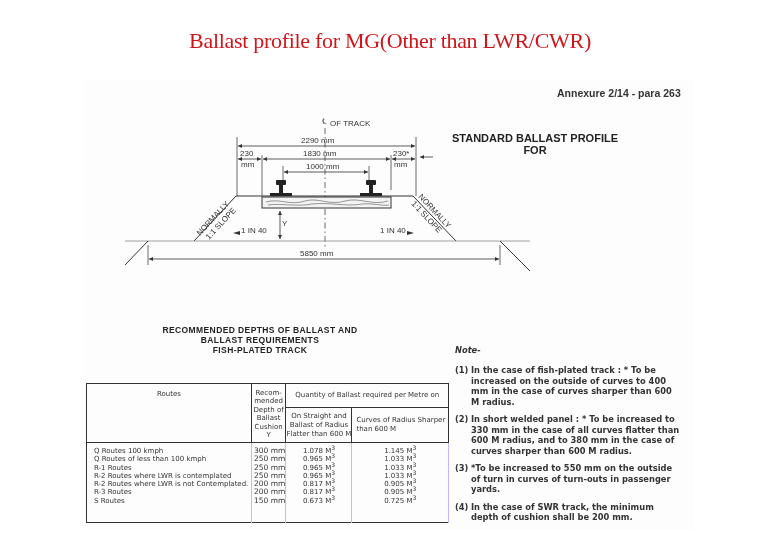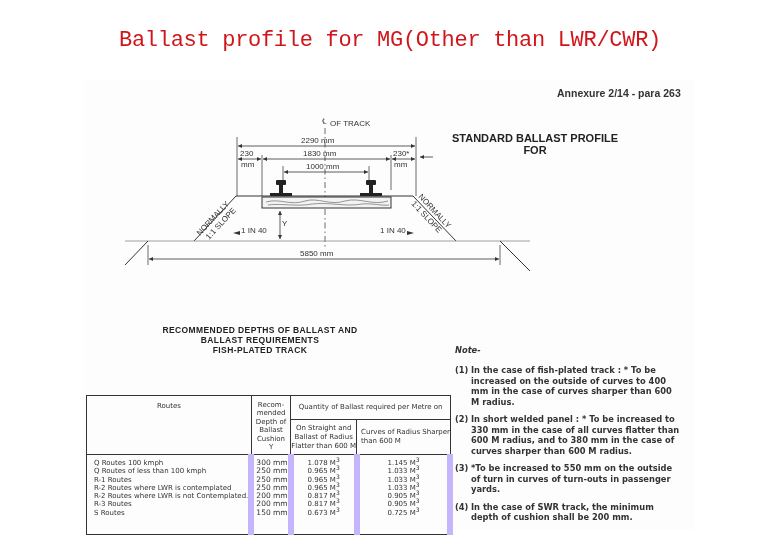--- a/index.html
+++ b/index.html
@@ -1,25 +1,25 @@
 <!DOCTYPE html>
 <html><head>
 <meta charset="utf-8">
 <style>
   html, body { margin:0; padding:0; }
   body { width:780px; height:540px; background:#ffffff; position:relative; overflow:hidden; font-family:"Liberation Sans", sans-serif; color:#222; }
-  .slide-title { position:absolute; left:0; width:780px; top:28px; text-align:center; font-family:Liberation Mono, monospace; font-size:22px; color:#d0161b; letter-spacing:-0.3px; }
+  .slide-title { position:absolute; left:0; width:780px; top:28px; text-align:center; font-family:Liberation Serif, serif; font-size:22px; color:#d0161b; letter-spacing:-0.3px; }
   .scan { position:absolute; left:84px; top:80px; width:610px; height:450px; background:#fdfdfd; }
   .annex { position:absolute; left:545px; top:87px; font-size:10.5px; font-weight:bold; color:#333;margin-left:12px; }
   .std-title { position:absolute; left:440px; top:132px; width:190px; text-align:center; font-size:11px; font-weight:bold; color:#222; line-height:12px; }
   svg.diagram { position:absolute; left:0; top:0; }
   .dt { font-family:"Liberation Sans", sans-serif; font-size:8px; fill:#333; }
   .rec-title { position:absolute; left:120px; top:325px; width:280px; text-align:center; font-family:Liberation Sans, sans-serif; font-weight:bold; font-size:8.5px; line-height:10px; color:#222; letter-spacing:0.4px; }
-  table.ballast { position:absolute; left:86px; top:383px; width:363px; height:140px; border-collapse:collapse; border:1.5px solid #333; font-family:"DejaVu Sans", sans-serif; font-size:7px; color:#333;margin-top:12px; }
-  table.ballast th, table.ballast td { border-left:1px solid #333; border-right:6px solid #c4b5fd; padding:0; font-weight:normal; }
+  table.ballast { position:absolute; left:86px; top:383px; width:363px; height:140px; border-collapse:collapse; border:1.5px solid #333; font-family:"DejaVu Sans", sans-serif; font-size:7px; color:#333; }
+  table.ballast th, table.ballast td { border-left:1px solid #333; border-right:1px solid #c4b5fd; padding:0; font-weight:normal; }
   table.ballast thead th { border:1px solid #333; text-align:center; line-height:9px; }
   .routes-cell { text-align:left; padding-left:7px !important; line-height:8.3px; vertical-align:top; padding-top:4px !important; }
   .num-cell { text-align:center; line-height:8.3px; vertical-align:top; padding-top:4px !important; }
   .depth-cell { text-align:center; padding-left:2px !important; line-height:8.3px; vertical-align:top; padding-top:4px !important; font-size:7.5px; }
   .line { display:block; white-space:nowrap; }
   sup { font-size:6px; line-height:0; }
   .notes { position:absolute; left:455px; top:345px; width:225px; font-family:"DejaVu Sans", sans-serif; font-size:8.3px; color:#333;font-weight:bold; }
   .note-head { font-style:italic; margin-bottom:10px; }
   .note { display:flex; margin-bottom:7px; line-height:10.5px; }
   .note-num { width:16px; flex:none; }

